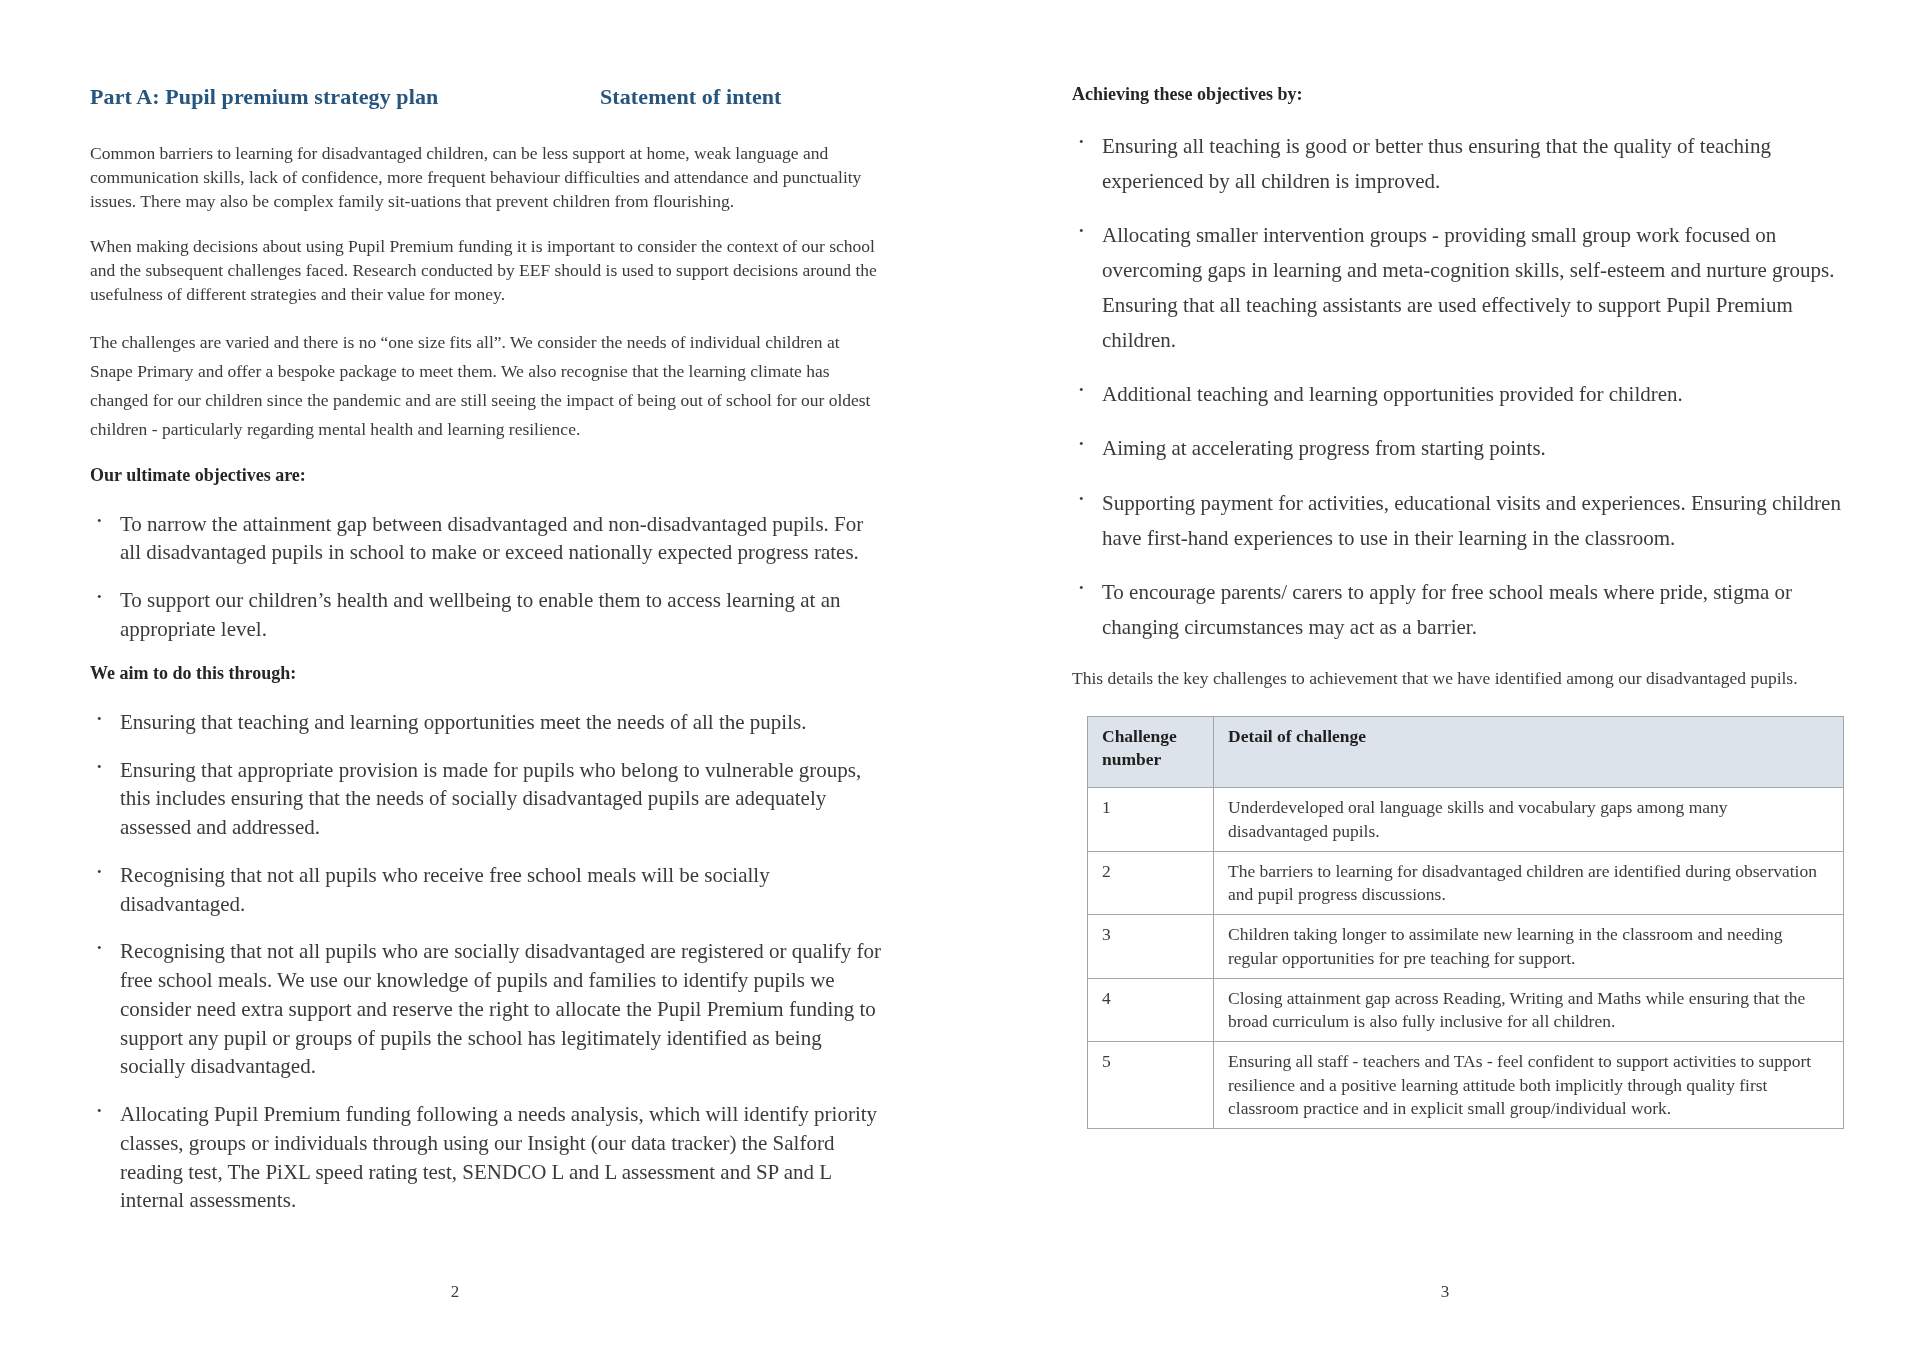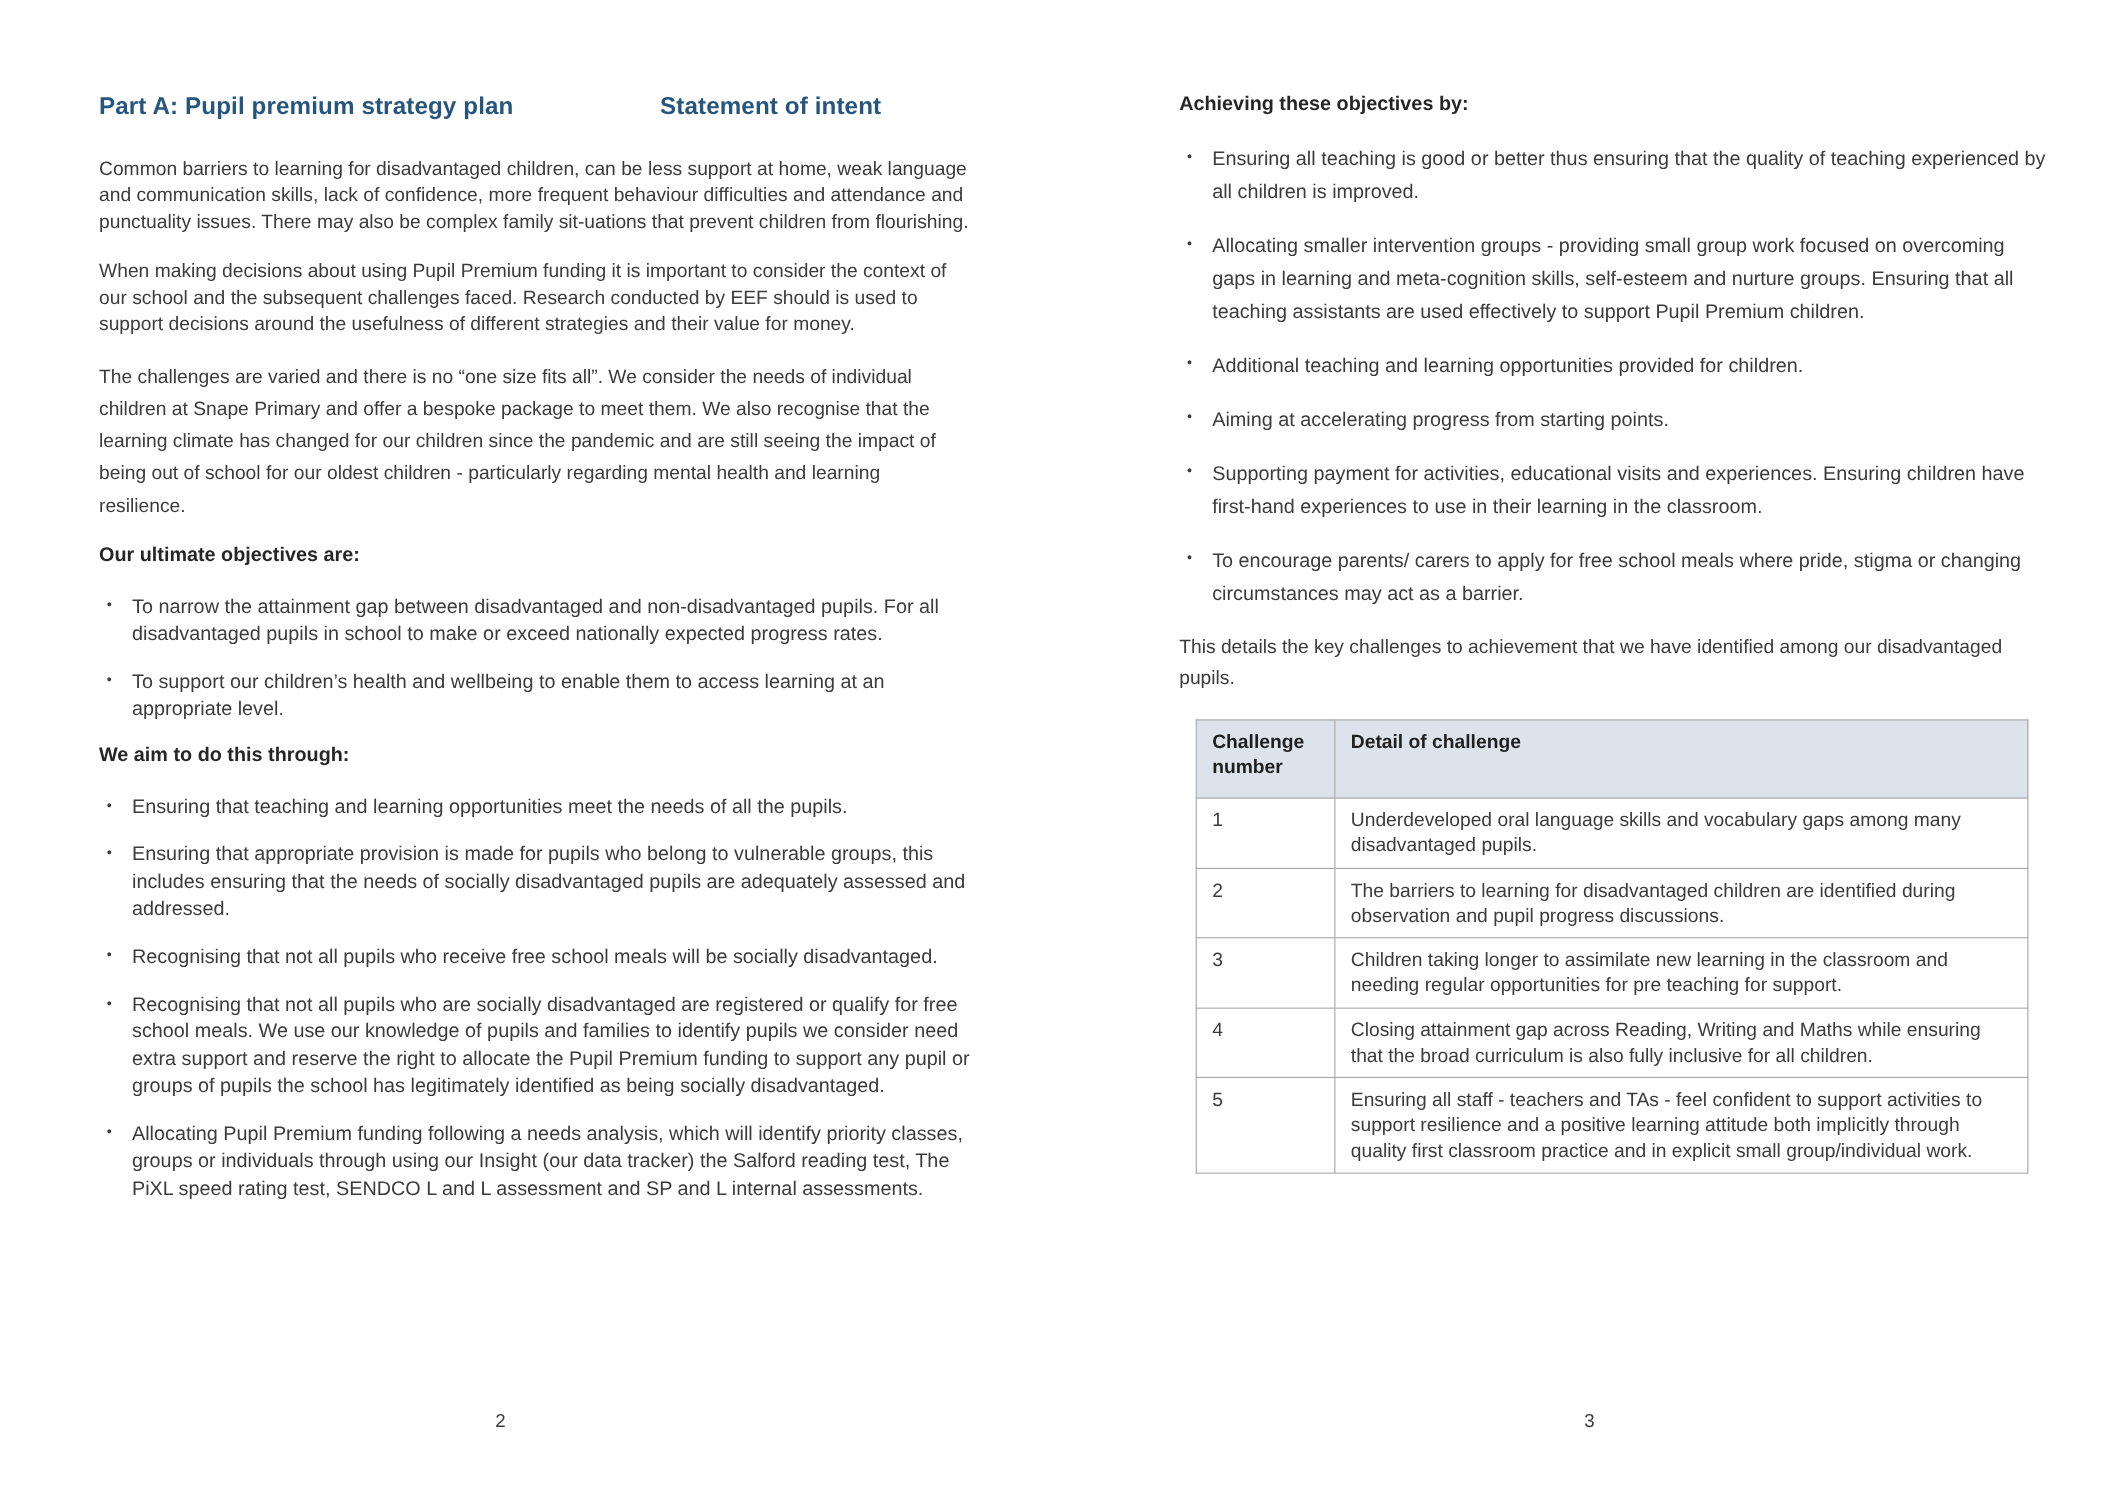--- a/index.html
+++ b/index.html
@@ -6,21 +6,21 @@
   html, body { background: #ffffff; }
   body {
     font-family: "Liberation Sans", "DejaVu Sans", sans-serif;
     color: #3b3b3b;
     width: 1920px;
     height: 1354px;
     position: relative;
     overflow: hidden;
   }
   .spread { position: absolute; inset: 0; background: #ffffff; }
-  .page { position: absolute; top: 0; height: 1198px; }
+  .page { position: absolute; top: 0; height: 1198px; font-family: Liberation Serif, serif; }
   .page-left  { left: 90px;  width: 792px; padding-top: 84px; }
   .page-right { left: 1072px; width: 790px; padding-top: 84px; }
 
   
   .heading-row { position: relative; height: 30px; margin-bottom: 28px; }
   .h-blue {
     color: #26567e;
     font-size: 22px;
     font-weight: bold;
     letter-spacing: 0.1px;
@@ -48,21 +48,21 @@
   
   ul.doc-list { list-style: none; margin-bottom: 6px; }
   ul.doc-list li { display: flex; margin-bottom: 19px; }
   ul.doc-list .marker {
     flex: 0 0 30px;
     padding-left: 7px;
     font-size: 13px;
     line-height: 22px;
     color: #3b3b3b;
   }
-  ul.doc-list .li-text { flex: 1 1 auto; font-size: 18px; }
+  ul.doc-list .li-text { flex: 1 1 auto; font-size: 21px; }
   ul.tight .li-text { line-height: 1.37; }
   ul.loose .li-text { line-height: 1.67; }
   ul.loose .marker { line-height: 25px; }
   .mt-group { }
 
   
   table.challenges {
     border-collapse: collapse;
     width: 757px;
     margin-left: 15px;

